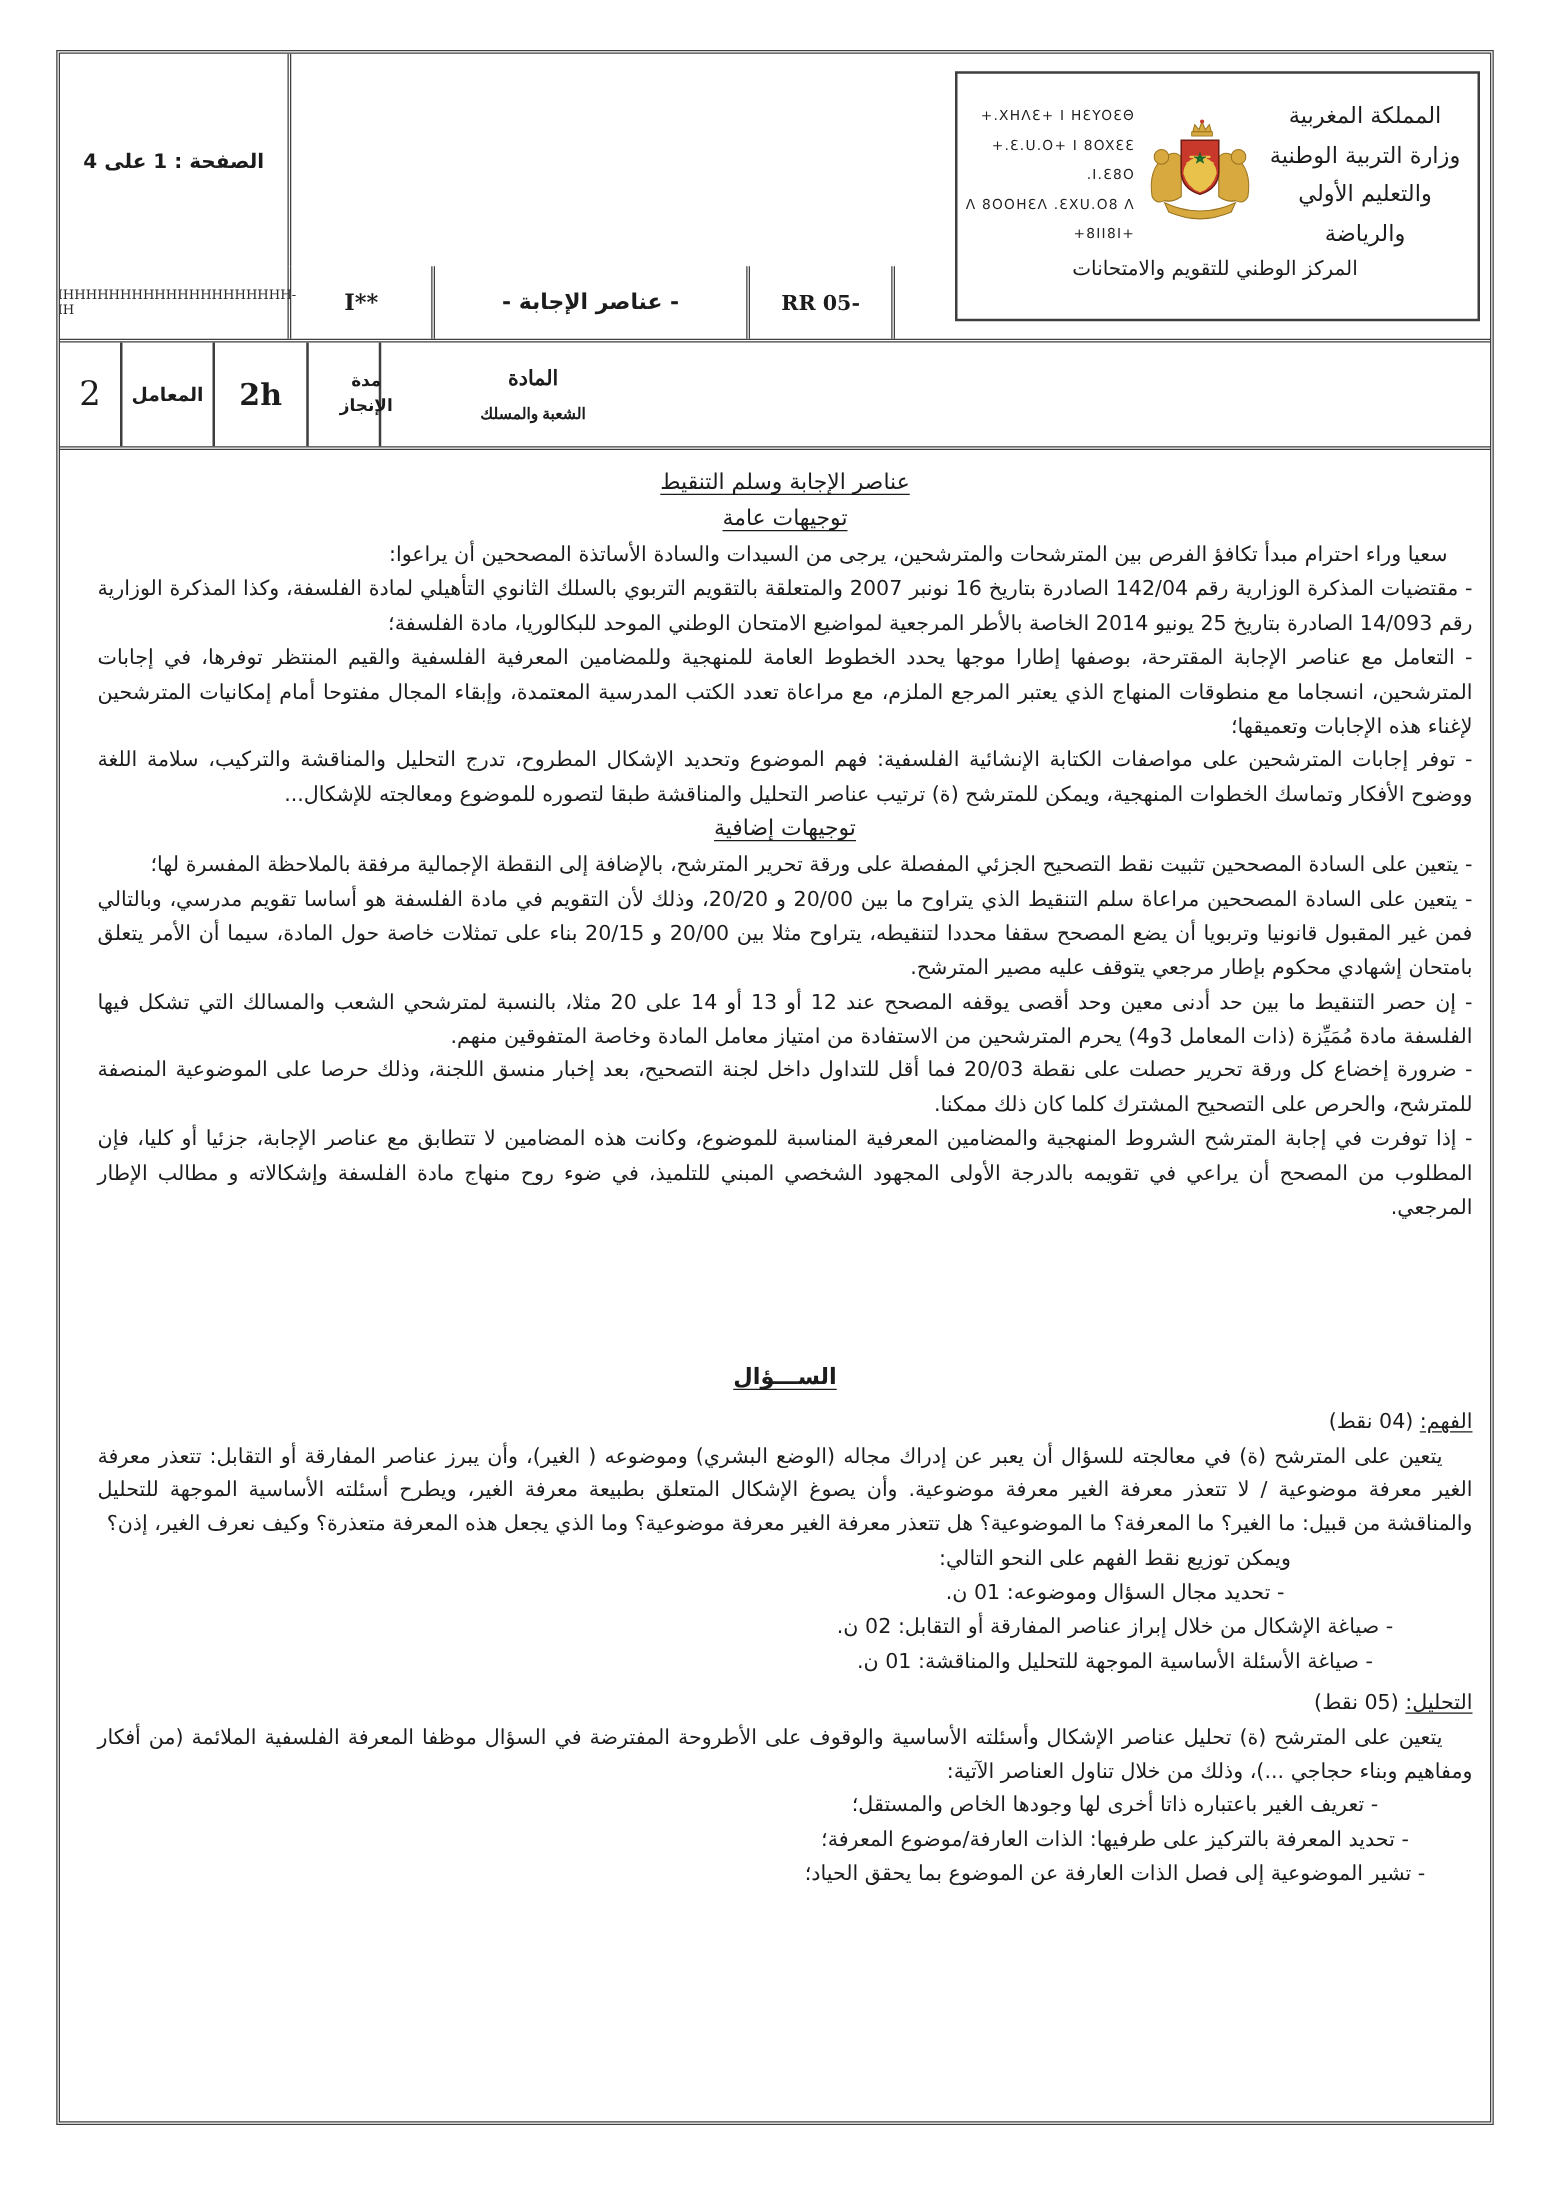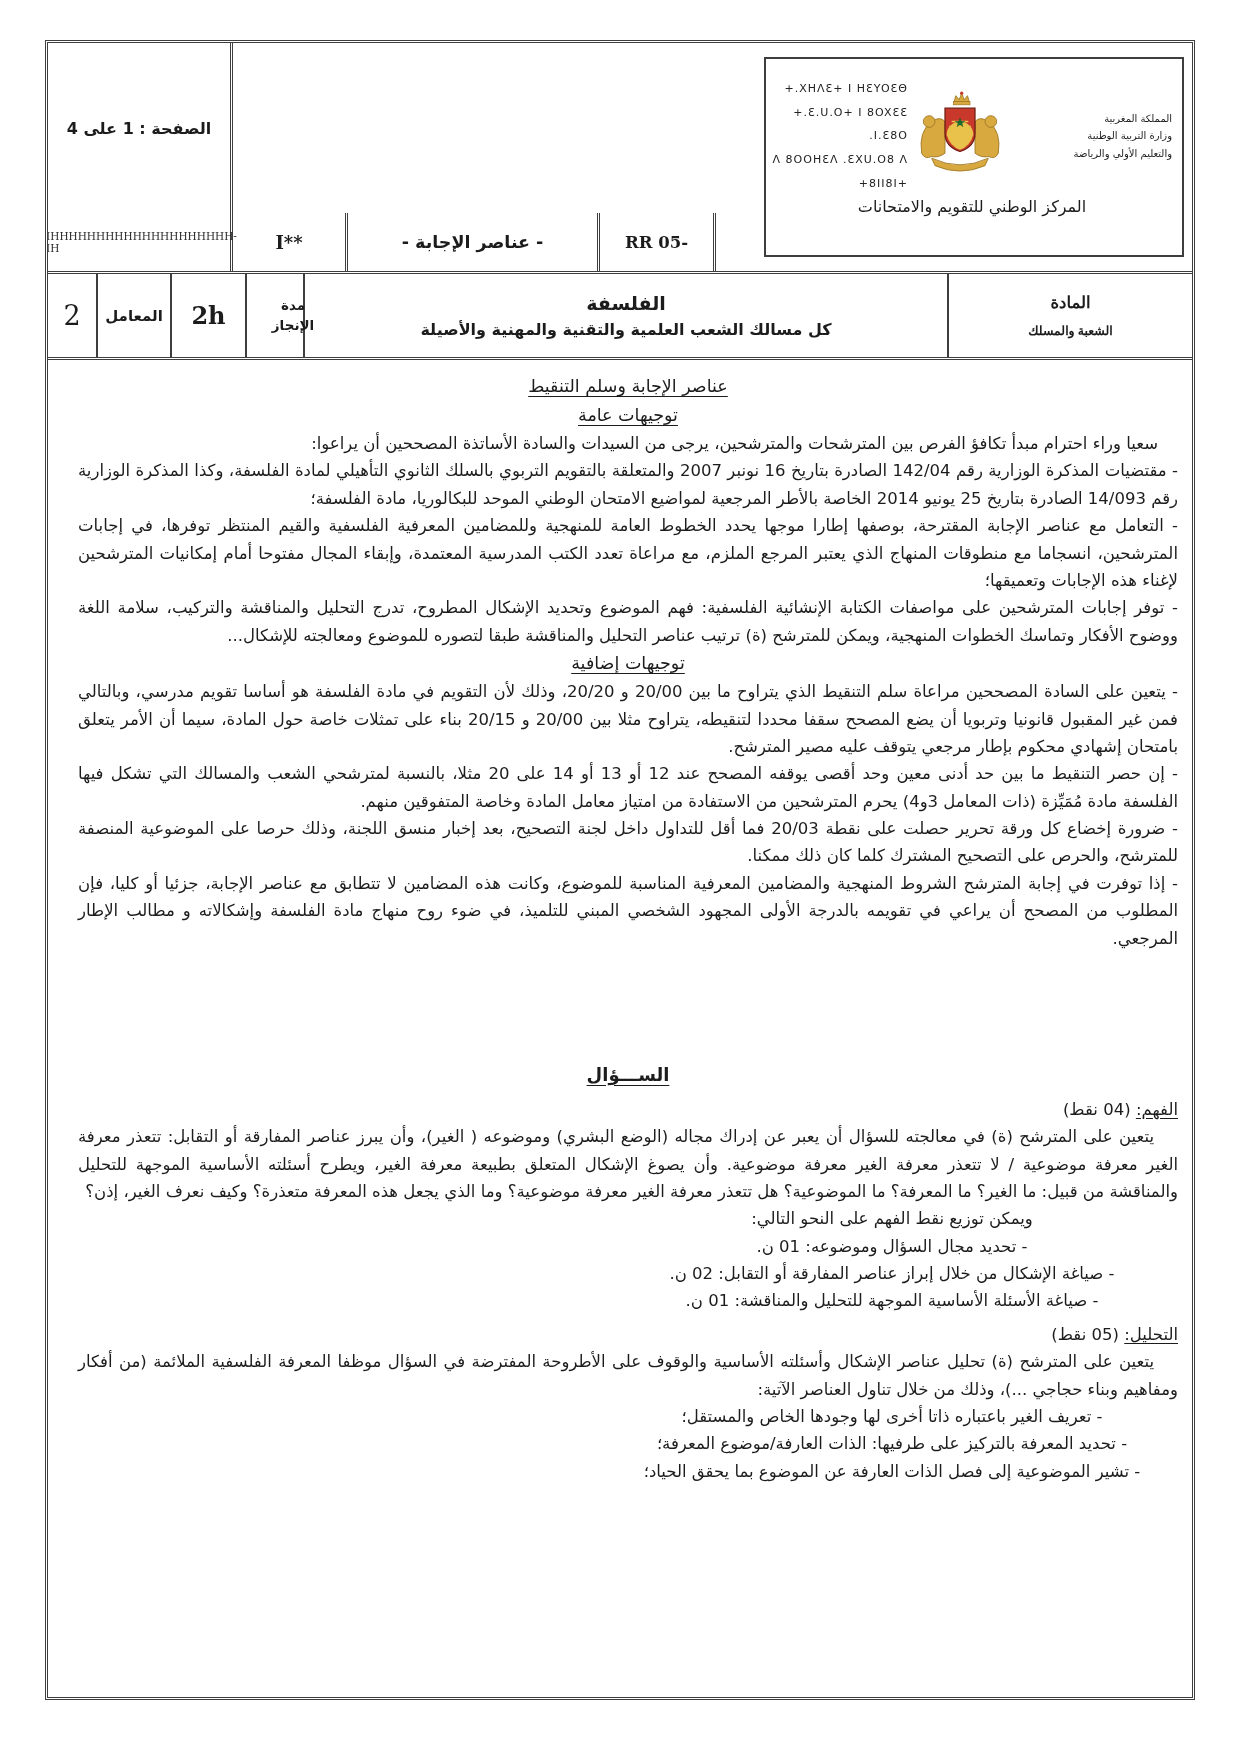--- a/index.html
+++ b/index.html
@@ -46,21 +46,21 @@
     position:relative;
   }
   .min-box{
     position:absolute;top:14px;left:48px;right:8px;height:200px;
     border:2px solid #3e3e3e;
     box-sizing:border-box;
     direction:rtl;
     padding:18px 10px 0 6px;
   }
   .min-cols{display:flex;direction:rtl;align-items:center;}
-  .min-ar{width:160px;font-size:10px;line-height:1.75;}
+  .min-ar{width:160px;text-align:center;font-size:18px;line-height:1.75;}
   .min-emblem{width:104px;text-align:center;}
   .min-tif{flex:1;text-align:right;direction:ltr;font-size:11px;line-height:2.15;
            font-family:"DejaVu Sans",sans-serif;letter-spacing:1px;color:#222;}
   .min-center{ text-align:center;font-size:16px;margin-top:2px;}
   .c-serial{
     grid-column:1;grid-row:2;
     border-right:3px double #3e3e3e;
     display:flex;align-items:center;justify-content:center;
     font-family:"DejaVu Serif",serif;font-size:10.5px;color:#2a2a2a;
   }
@@ -160,38 +160,35 @@
       <div class="cell c-istars">I**</div>
       <div class="cell c-elements">- عناصر الإجابة -</div>
       <div class="cell c-rr">RR 05-</div>
     </div>
 
     <div class="meta">
       <div class="m m-coefv">2</div>
       <div class="m m-coefl">المعامل</div>
       <div class="m m-durv">2h</div>
       <div class="m m-durl">مدة الإنجاز</div>
-      <div class="m m-subject">
-        <div class="s1">الفلسفة</div>
-        <div class="s2">كل  مسالك الشعب العلمية والتقنية والمهنية والأصيلة</div>
-      </div>
       <div class="m m-matiere">
         <div class="s1">المادة</div>
         <div class="s2">الشعبة والمسلك</div>
       </div>
     </div>
 
     <div class="body">
       <p class="chead">عناصر الإجابة وسلم التنقيط</p>
       <p class="chead">توجيهات عامة</p>
       <p class="intro">سعيا وراء احترام مبدأ تكافؤ الفرص بين المترشحات والمترشحين، يرجى من السيدات والسادة الأساتذة المصححين أن يراعوا:</p>
       <p>-  مقتضيات المذكرة الوزارية رقم 142/04 الصادرة بتاريخ 16 نونبر 2007 والمتعلقة بالتقويم التربوي بالسلك الثانوي التأهيلي لمادة الفلسفة، وكذا المذكرة الوزارية رقم 14/093 الصادرة بتاريخ 25 يونيو 2014 الخاصة بالأطر المرجعية لمواضيع الامتحان الوطني الموحد للبكالوريا، مادة الفلسفة؛</p>
       <p>- التعامل مع عناصر الإجابة المقترحة، بوصفها إطارا موجها يحدد الخطوط العامة للمنهجية وللمضامين المعرفية الفلسفية والقيم المنتظر توفرها، في إجابات المترشحين، انسجاما مع منطوقات المنهاج الذي يعتبر المرجع الملزم، مع مراعاة تعدد الكتب المدرسية المعتمدة، وإبقاء المجال مفتوحا أمام إمكانيات المترشحين لإغناء هذه الإجابات وتعميقها؛</p>
       <p>- توفر إجابات المترشحين على مواصفات الكتابة الإنشائية الفلسفية: فهم الموضوع وتحديد الإشكال المطروح، تدرج التحليل والمناقشة والتركيب، سلامة اللغة ووضوح الأفكار وتماسك الخطوات المنهجية، ويمكن للمترشح (ة) ترتيب عناصر التحليل والمناقشة طبقا لتصوره للموضوع ومعالجته للإشكال...</p>
       <p class="chead">توجيهات إضافية</p>
+      <p>- يتعين على السادة المصححين تثبيت نقط التصحيح الجزئي المفصلة على ورقة تحرير المترشح، بالإضافة إلى النقطة الإجمالية مرفقة بالملاحظة المفسرة لها؛</p>
       <p>- يتعين على السادة المصححين مراعاة سلم التنقيط الذي يتراوح ما بين 20/00 و 20/20، وذلك لأن التقويم في مادة الفلسفة هو أساسا تقويم مدرسي، وبالتالي فمن غير المقبول قانونيا وتربويا أن يضع المصحح سقفا محددا لتنقيطه، يتراوح مثلا بين 20/00  و  20/15 بناء على تمثلات خاصة حول المادة، سيما أن الأمر يتعلق بامتحان إشهادي محكوم بإطار مرجعي يتوقف عليه مصير المترشح.</p>
       <p>- إن حصر التنقيط ما بين حد أدنى معين وحد أقصى يوقفه المصحح عند 12 أو 13 أو 14 على 20 مثلا، بالنسبة لمترشحي الشعب والمسالك التي تشكل فيها الفلسفة مادة مُمَيِّزة (ذات المعامل 3و4) يحرم المترشحين من الاستفادة من امتياز معامل المادة وخاصة المتفوقين منهم.</p>
       <p>- ضرورة إخضاع كل ورقة تحرير حصلت على نقطة 20/03 فما أقل للتداول داخل لجنة التصحيح، بعد إخبار منسق اللجنة، وذلك حرصا على الموضوعية المنصفة للمترشح، والحرص على التصحيح المشترك كلما كان ذلك ممكنا.</p>
       <p>- إذا توفرت في إجابة المترشح الشروط المنهجية والمضامين المعرفية المناسبة للموضوع، وكانت هذه المضامين لا تتطابق مع عناصر الإجابة، جزئيا أو كليا، فإن المطلوب من المصحح أن يراعي في تقويمه بالدرجة الأولى المجهود الشخصي المبني للتلميذ، في ضوء روح منهاج مادة الفلسفة وإشكالاته و مطالب الإطار المرجعي.</p>
 
       <p class="qhead">الســـؤال</p>
 
       <p class="seclabel">
         <span class="u">الفهم:</span>
         <span>(04 نقط)</span>

